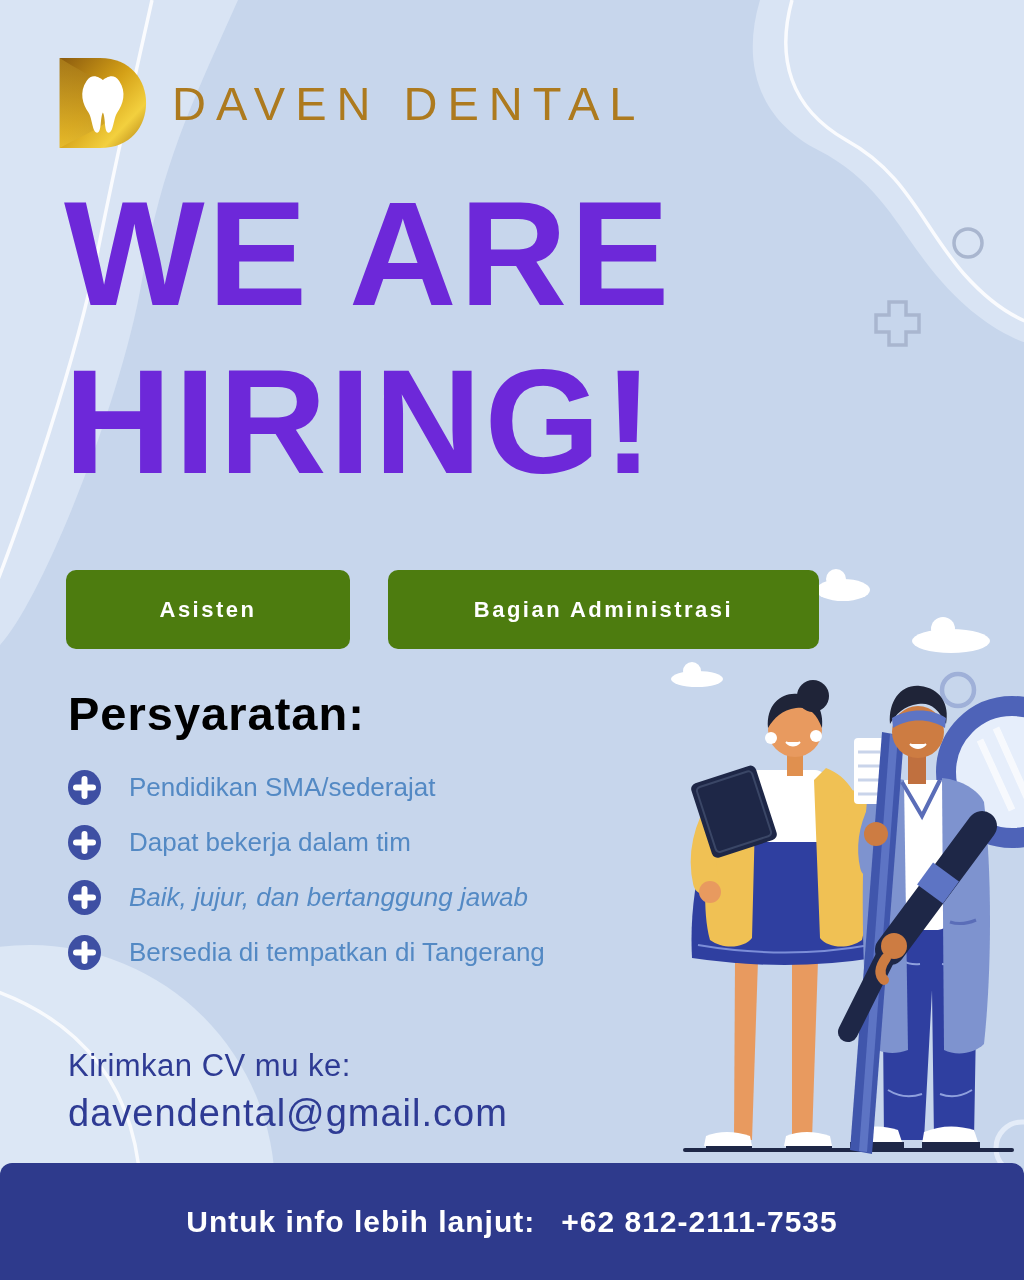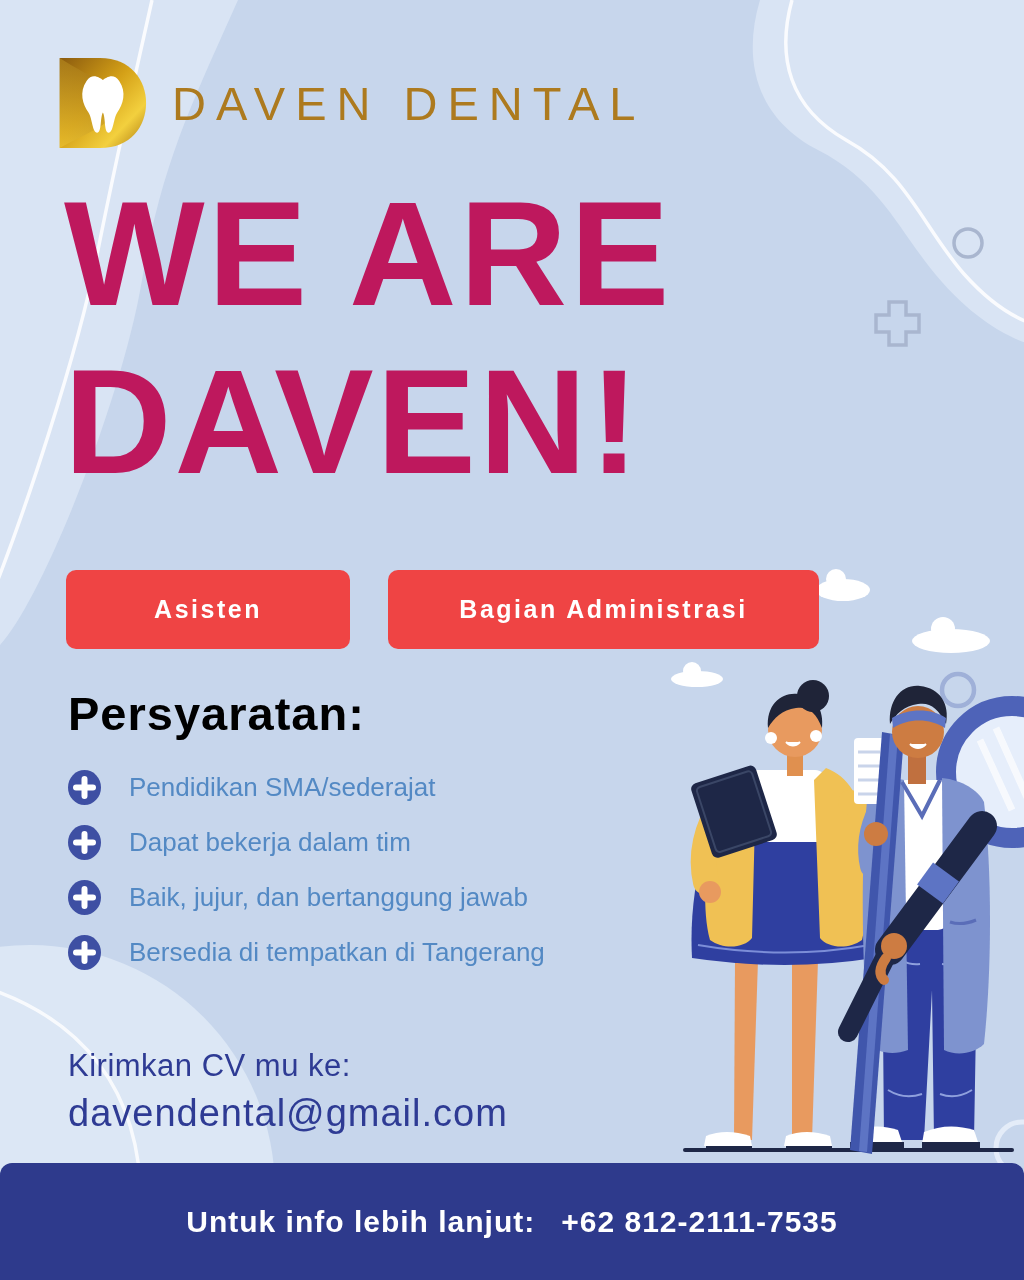--- a/index.html
+++ b/index.html
@@ -12,45 +12,45 @@
   
   .logo{position:absolute;left:52px;top:54px;display:flex;align-items:center;z-index:2;}
   .logo-mark{width:96px;height:98px;}
   .logo-text{
     margin-left:24px;font-size:47px;letter-spacing:10px;font-weight:500;
     color:#ad7a1e;white-space:nowrap;
   }
   
   .headline{
     position:absolute;left:64px;top:170px;z-index:2;margin:0;
-    color:#be185d;font-weight:800;font-size:149px;line-height:1.13;
+    color:#6d28d9;font-weight:800;font-size:149px;line-height:1.13;
     letter-spacing:3px;
   }
   .headline span{display:block;}
   
   .positions{position:absolute;left:66px;top:570px;display:flex;gap:38px;z-index:2;}
   .pos-btn{
-    border:none;cursor:pointer;background:#ef4444;color:#ffffff;
+    border:none;cursor:pointer;background:#4d7c0f;color:#ffffff;
     height:79px;border-radius:10px;font-family:"Liberation Sans",sans-serif;
-    font-weight:700;font-size:25px;letter-spacing:2.5px;
+    font-weight:700;font-size:22px;letter-spacing:2.5px;
   }
   .pos-btn.b1{width:284px;}
   .pos-btn.b2{width:431px;}
   
   .req-title{
     position:absolute;left:68px;top:686px;margin:0;z-index:2;
     color:#000000;font-size:47px;font-weight:800;letter-spacing:1px;
   }
   .req-list{position:absolute;left:68px;top:770px;z-index:2;list-style:none;margin:0;padding:0;}
   .req-item{display:flex;align-items:flex-start;gap:28px;margin-bottom:20px;}
   .plus-badge{flex:0 0 auto;width:33px;height:35px;margin-top:0px;}
   .req-text{
     color:#5389c4;font-size:26px;font-weight:500;line-height:34px;
   }
-  .req-item:nth-child(3) .req-text{max-width:500px;}
+  .req-item:nth-child(3) .req-text{max-width:500px;font-style:italic;}
   
   .contact{position:absolute;left:68px;top:1048px;z-index:2;}
   .cv-label{color:#2e3b94;font-size:31px;font-weight:400;letter-spacing:.5px;}
   .email{color:#2e3b94;font-size:38px;font-weight:400;margin-top:8px;letter-spacing:1px;}
   
   .people-svg{position:absolute;left:640px;top:620px;width:384px;height:540px;z-index:3;pointer-events:none;}
   
   .footer-bar{
     position:absolute;left:0;right:0;bottom:0;height:117px;z-index:4;
     background:#2e3a8c;border-radius:12px 12px 0 0;
@@ -108,21 +108,21 @@
       </defs>
       <path d="M8,4 H50 C82,4 98,27 98,51 C98,75 82,98 50,98 H8 Z" fill="url(#gold)"></path>
       <path d="M8,4 C42,26 64,30 70,51 C64,74 40,80 8,98 Z" fill="url(#gold2)" opacity="0.55"></path>
       <path d="M36,28 C28,40 32,52 38,61 C42,67 42,82 47,82 C52,82 50,66 53,61 C56,66 54,82 59,82 C64,82 64,67 68,61 C74,52 78,40 70,28 C64,19 56,25 53,27 C50,25 42,19 36,28 Z" fill="#ffffff"></path>
     </svg>
     <span class="logo-text">DAVEN DENTAL</span>
   </div>
 
   <h1 class="headline">
     <span>WE ARE</span>
-    <span>DAVEN!</span>
+    <span>HIRING!</span>
   </h1>
 
   <div class="positions">
     <button class="pos-btn b1">Asisten</button>
     <button class="pos-btn b2">Bagian Administrasi</button>
   </div>
 
   <h2 class="req-title">Persyaratan:</h2>
   <ul class="req-list">
     <li class="req-item">

